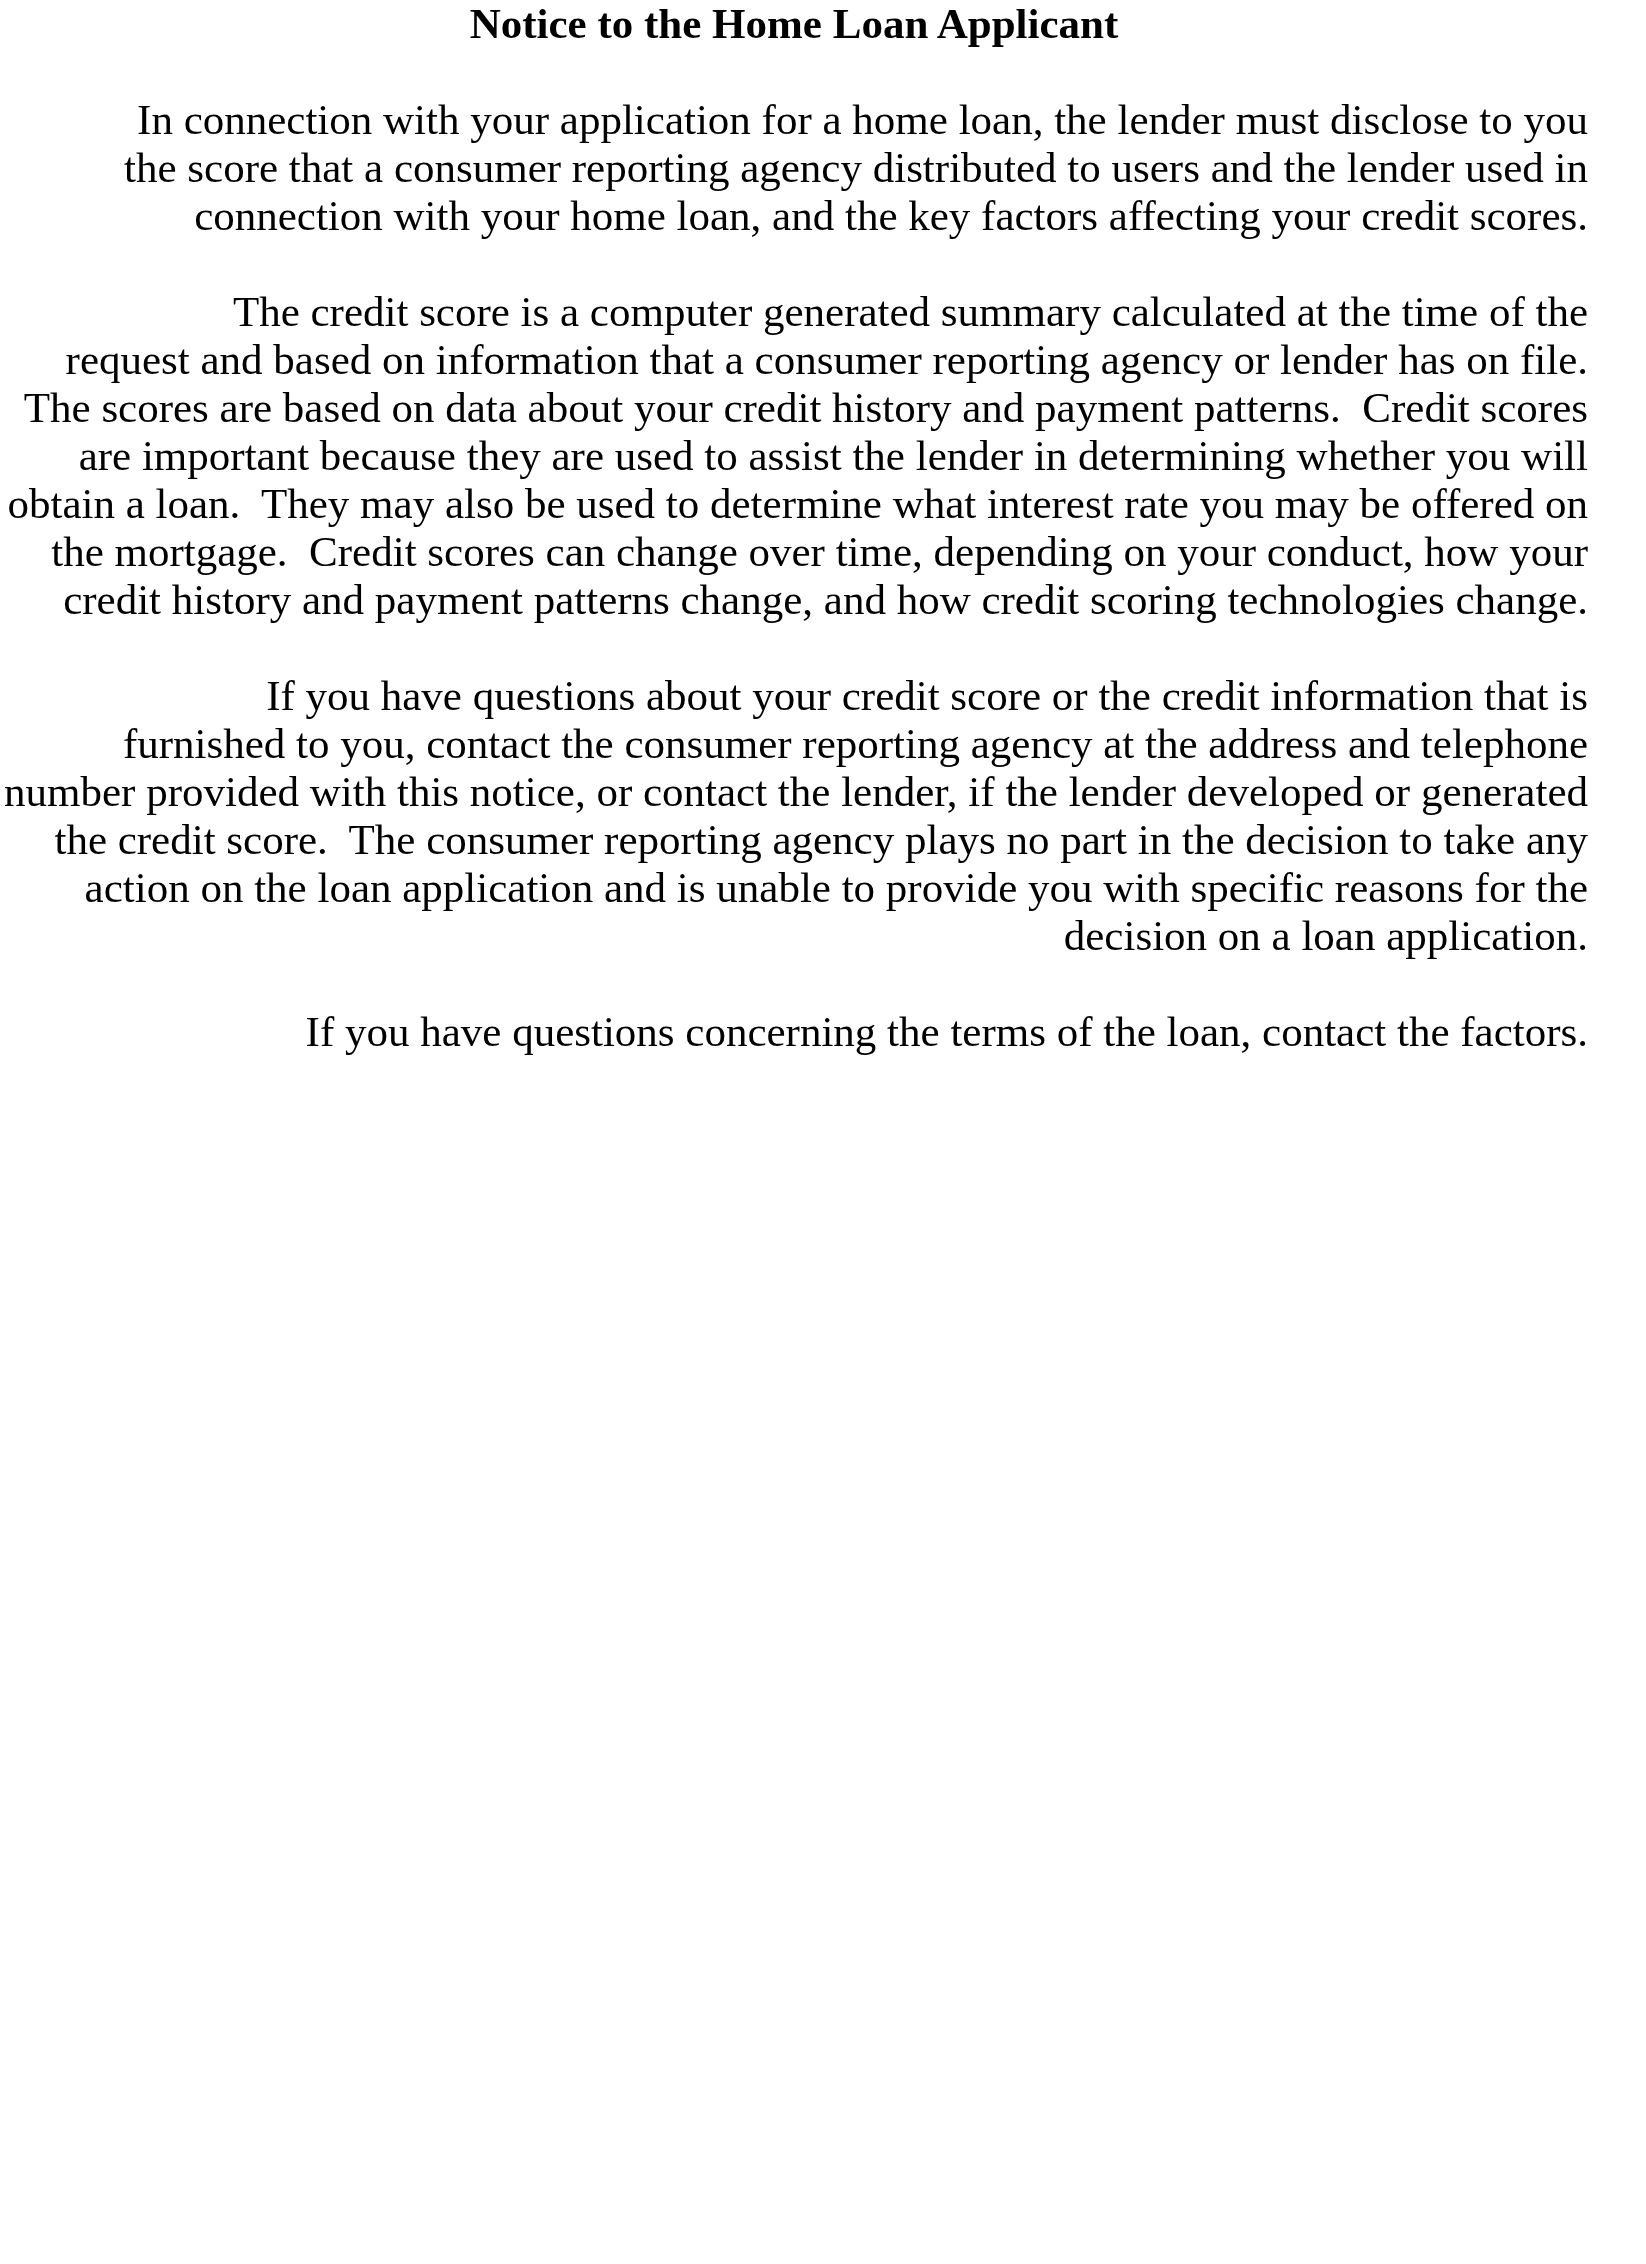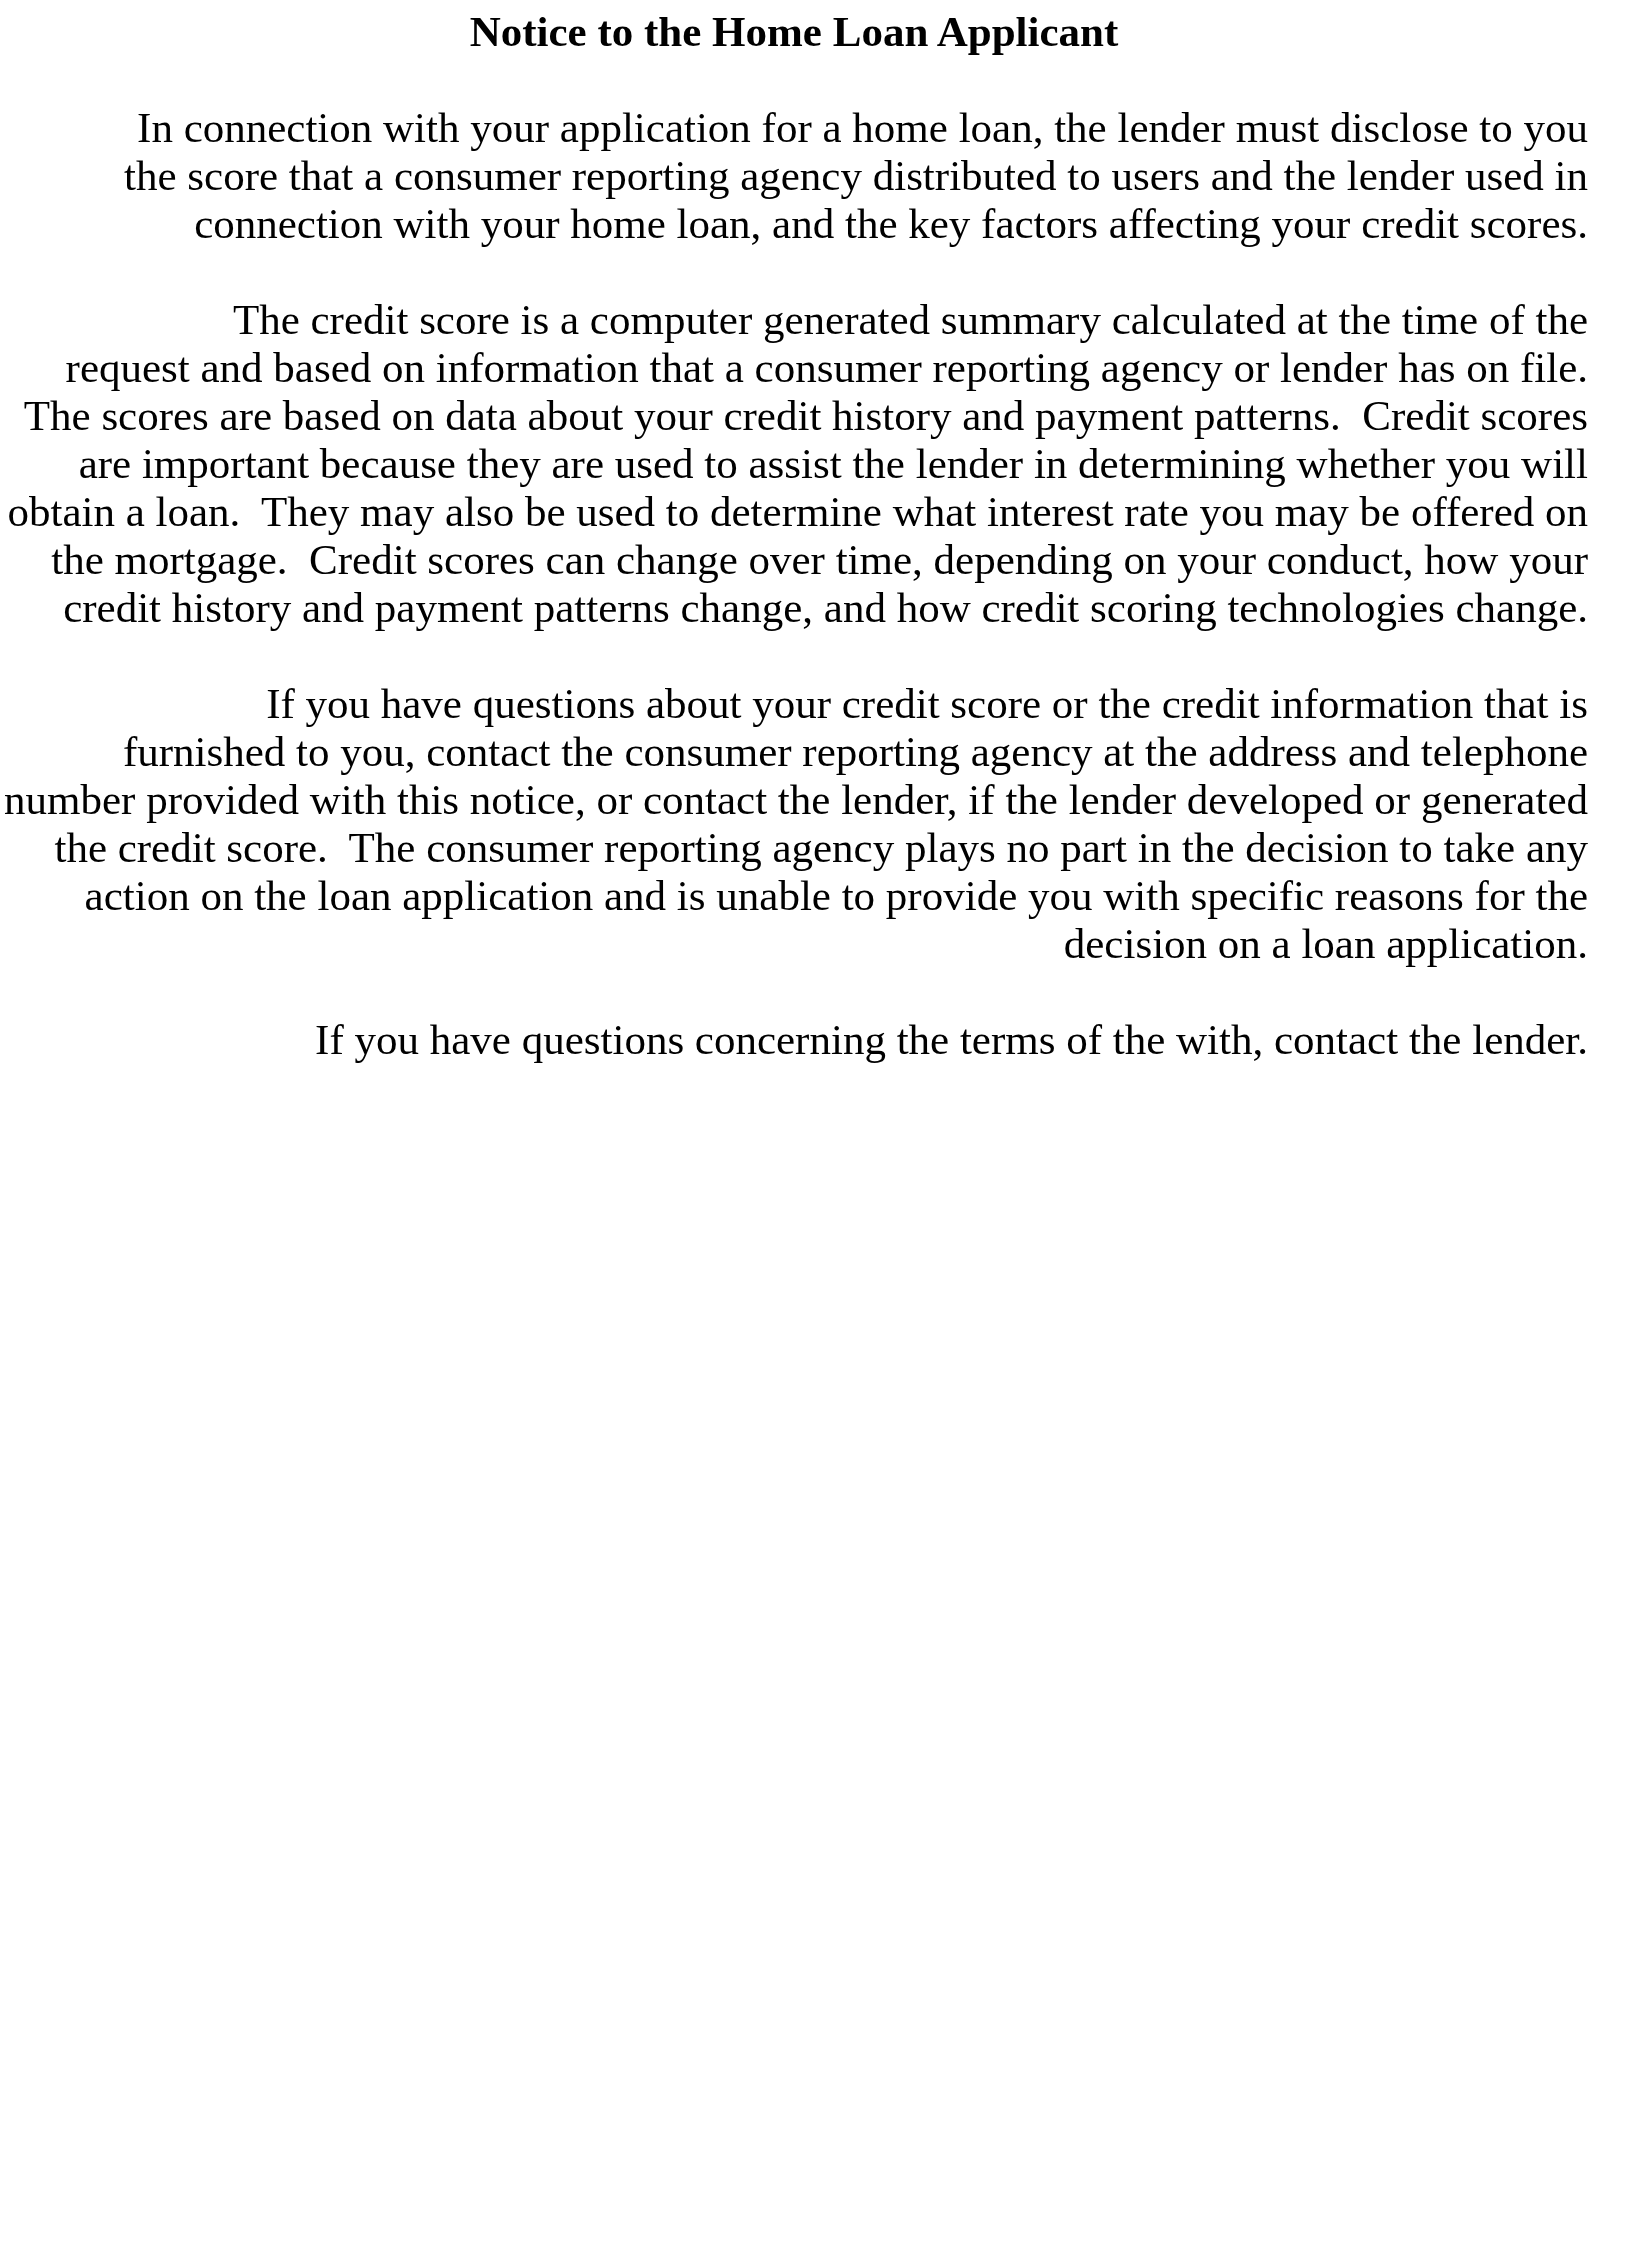--- a/index.html
+++ b/index.html
@@ -10,21 +10,21 @@
     width: 1647px;
     min-height: 2265px;
     background: #ffffff;
     color: #000000;
     font-family: "Liberation Serif", "DejaVu Serif", serif;
     font-size: 43px;
     line-height: 48px;
   }
   .document {
     width: 1588px;
-    padding-top: 8px;
+    padding-top: 0px;
     box-sizing: border-box;
   }
   .doc-title {
     margin: 0;
     font-size: 43px;
     line-height: 48px;
     font-weight: 700;
     text-align: center;
     white-space: pre-wrap;
   }
@@ -41,15 +41,15 @@
 <main class="document">
   <h1 class="doc-title">Notice to the Home Loan Applicant</h1>
 
   <p class="doc-paragraph">In connection with your application for a home loan, the lender must disclose to you the score that a consumer reporting agency distributed to users and the lender used in connection with your home loan, and the key factors affecting your credit scores.</p>
 
   <p class="doc-paragraph">The credit score is a computer generated summary calculated at the time of the request and based on information that a consumer reporting agency or lender has on file.  The scores are based on data about your credit history and payment patterns.  Credit scores are important because they are used to assist the lender in determining whether you will obtain a loan.  They may also be used to determine what interest rate you may be offered on the mortgage.  Credit scores can change over time, depending on your conduct, how your credit history and payment patterns change, and how credit scoring technologies change.</p>
 
 
   <p class="doc-paragraph">If you have questions about your credit score or the credit information that is furnished to you, contact the consumer reporting agency at the address and telephone number provided with this notice, or contact the lender, if the lender developed or generated the credit score.  The consumer reporting agency plays no part in the decision to take any action on the loan application and is unable to provide you with specific reasons for the decision on a loan application.</p>
 
-  <p class="doc-paragraph">If you have questions concerning the terms of the with, contact the lender.</p>
+  <p class="doc-paragraph">If you have questions concerning the terms of the loan, contact the factors.</p>
 </main>
 
 
 </body></html>

